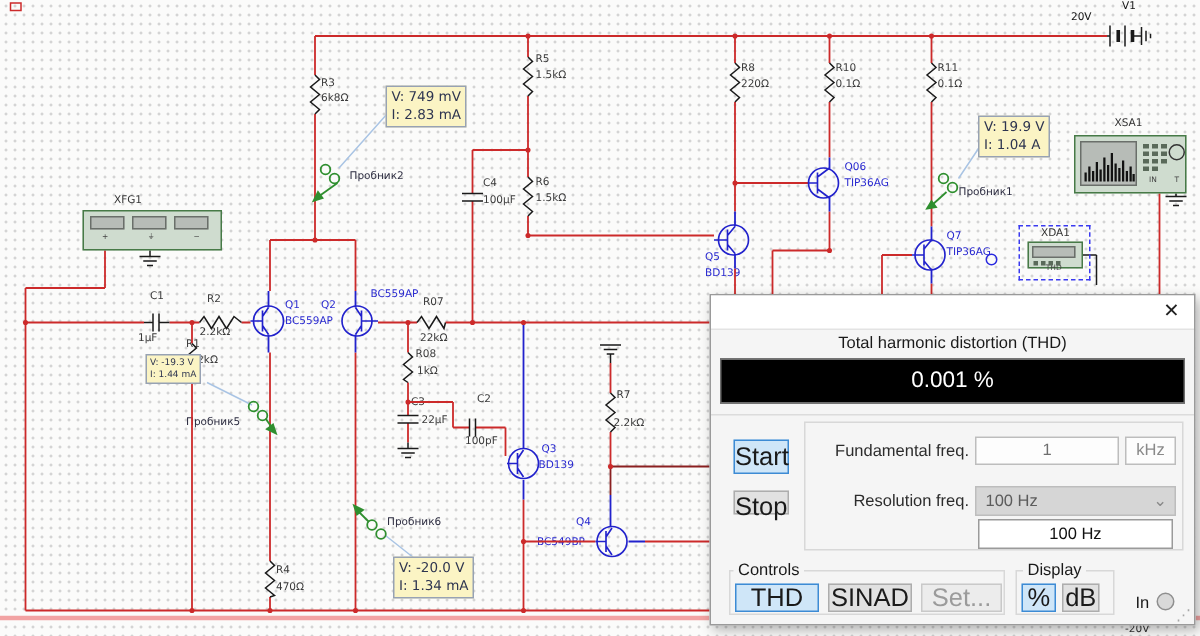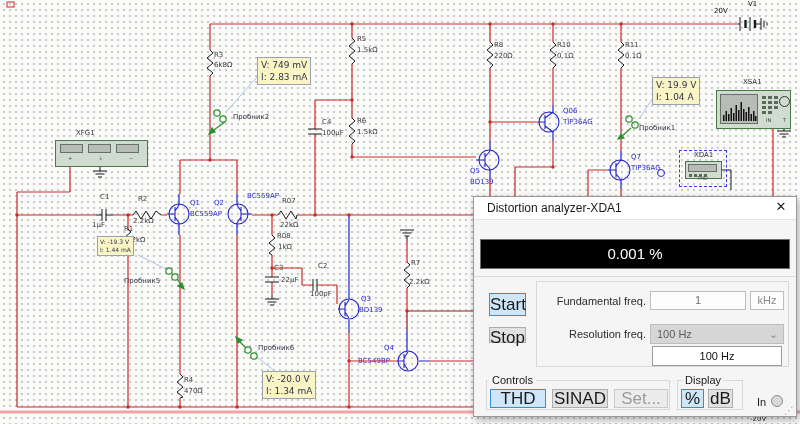--- a/index.html
+++ b/index.html
@@ -332,22 +332,22 @@
     </div>
     <div class="btnsq" style="left:3px;top:12px;width:3px;height:3px"></div>
     <div class="btnsq" style="left:8px;top:12px;width:3px;height:3px"></div>
     <div class="btnsq" style="left:13px;top:12px;width:3px;height:3px"></div>
     <div class="btnsq" style="left:18px;top:12px;width:3px;height:3px"></div>
   </div>
   <div style="position:absolute;left:657px;top:169px;width:8px;height:8px;border:1.2px solid #2a2ae0;border-radius:50%;box-sizing:border-box;z-index:2"></div>
 
   <div id="dlg">
     <div class="titlebar"></div>
-    <div class="title">Distortion analyzer-XDA1</div>
     <div class="close">✕</div>
+    <div class="thdlabel">Total harmonic distortion (THD)</div>
     <div class="blackbox">0.001 %</div>
     <div class="sep"></div>
 
     <div class="wbtn sel" style="left:15px;top:96px;width:37px;height:23px;line-height:21px">Start</div>
     <div class="wbtn" style="left:15px;top:130px;width:37px;height:16px;line-height:20px">Stop</div>
 
     <div class="gbox" style="left:62px;top:84px;width:253px;height:86px"></div>
     <div class="flabel" style="left:72px;top:98px">Fundamental freq.</div>
     <div class="field" style="left:176px;top:94px;width:96px;height:19px">1</div>
     <div class="field" style="left:276px;top:94px;width:34px;height:19px;color:#8a8a8a">kHz</div>

